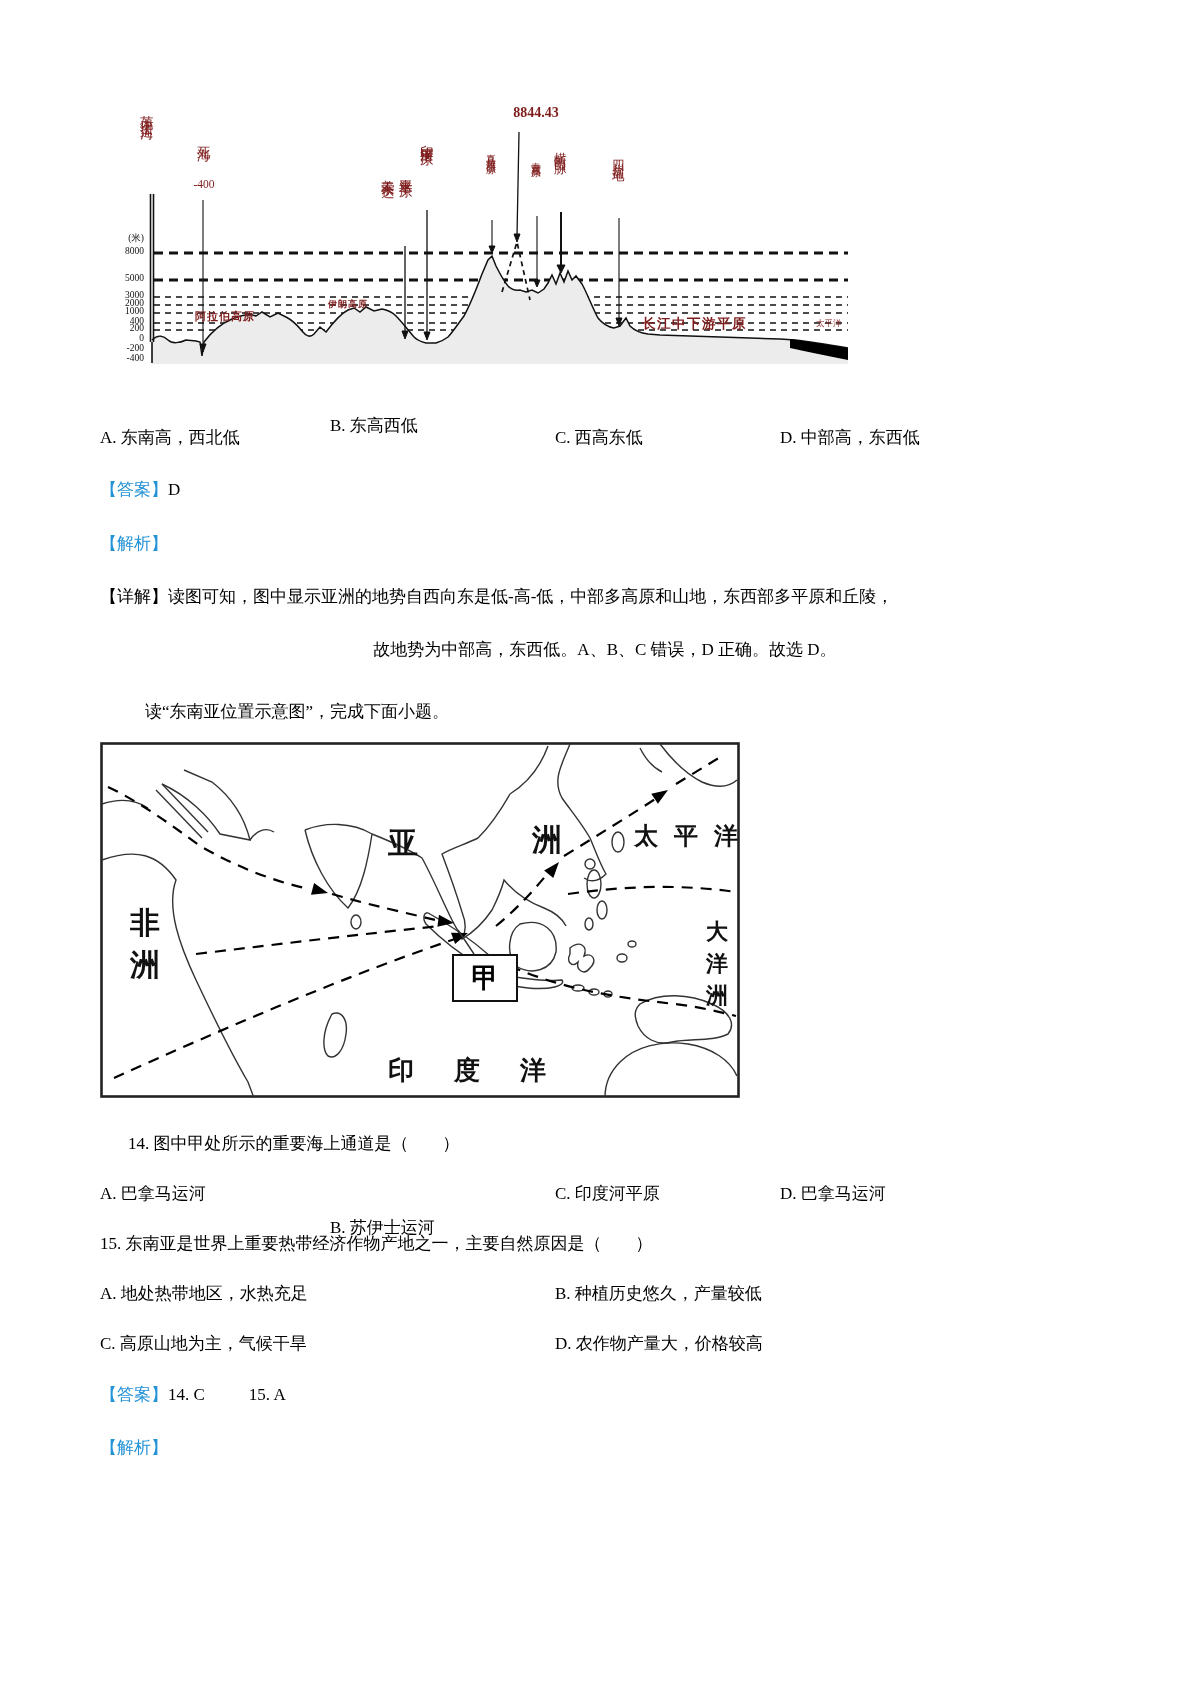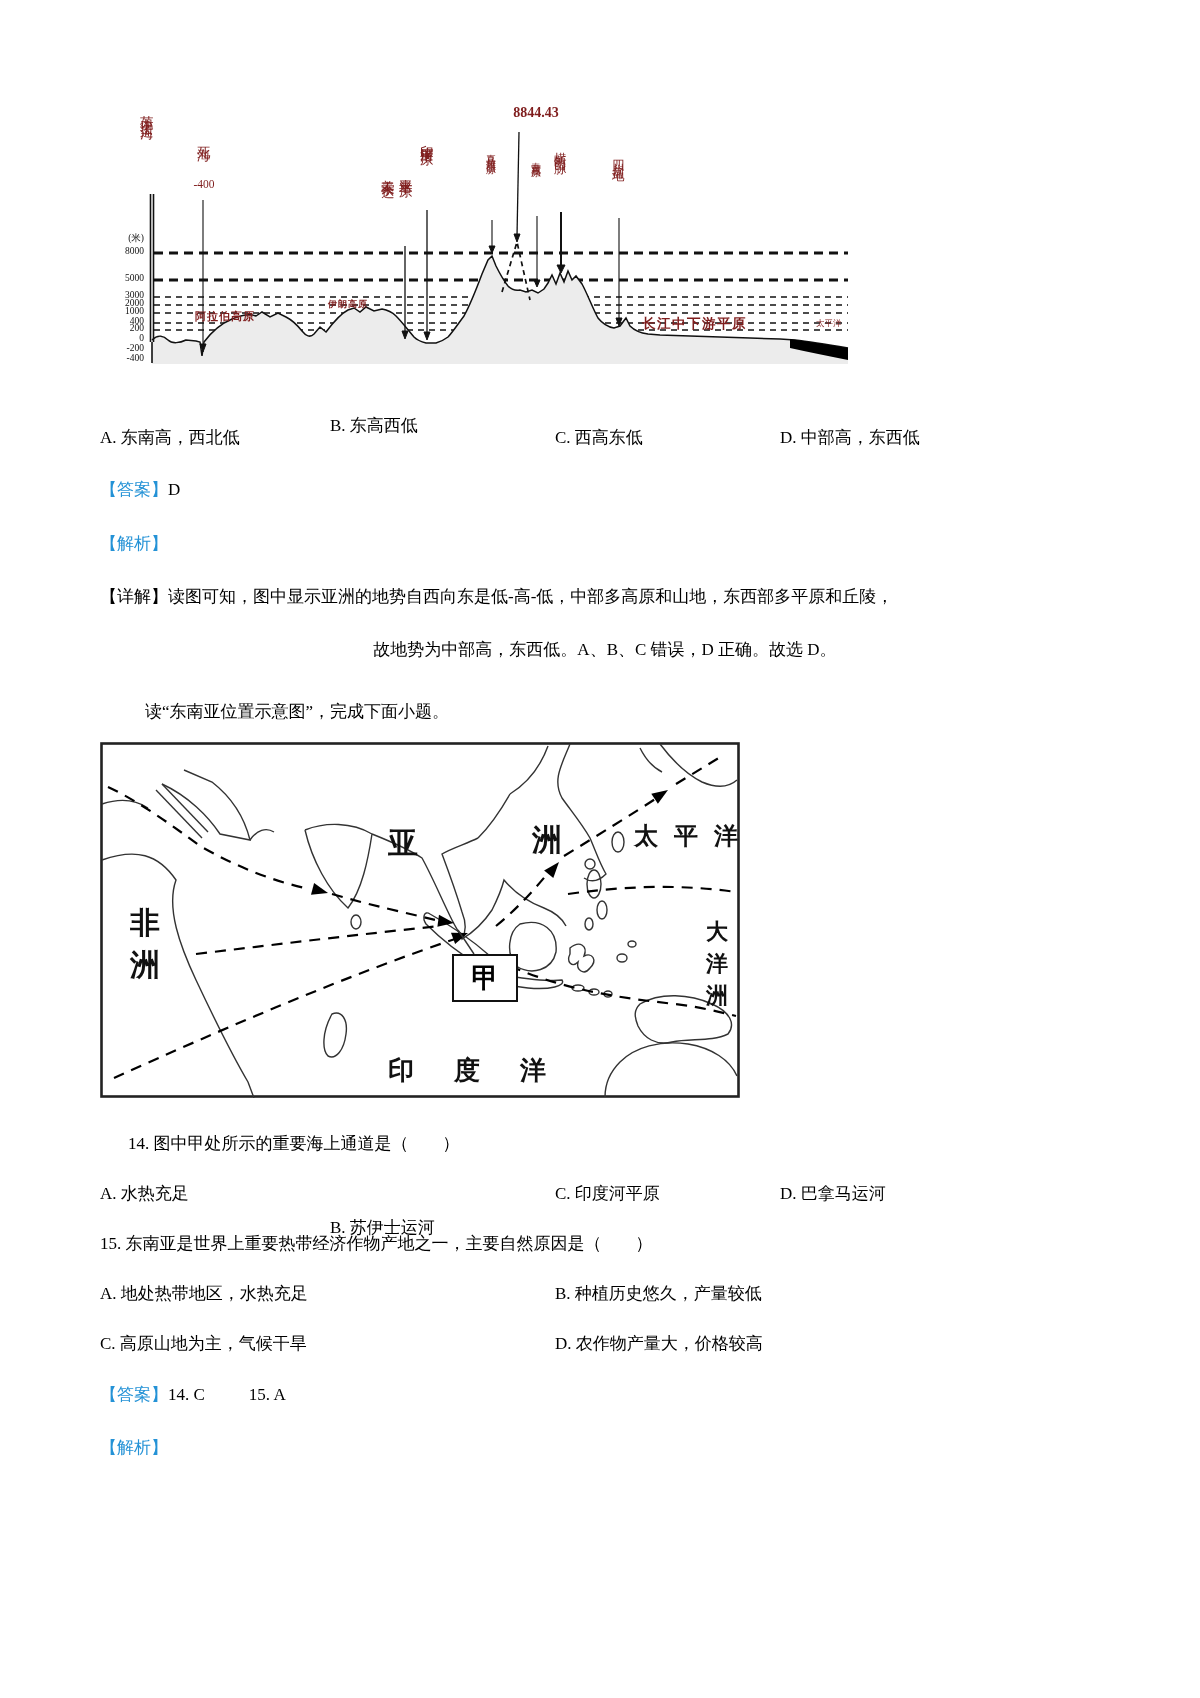--- a/index.html
+++ b/index.html
@@ -198,21 +198,21 @@
   <div class="mlabel vert" style="left:30px;top:140px;font-size:30px;letter-spacing:42px;">非洲</div>
   <div class="mlabel" style="left:534px;top:82px;font-size:24px;letter-spacing:16px;">太平洋</div>
   <div class="mlabel vert" style="left:606px;top:160px;font-size:22px;letter-spacing:32px;">大洋洲</div>
   <div class="mlabel" style="left:288px;top:316px;font-size:26px;letter-spacing:40px;">印度洋</div>
   <div id="jia-box">
       <span>甲</span>
     </div>
 </div>
 
 <div class="abs txt" style="left:100px;top:1130px;margin-left:28px;">14. 图中甲处所示的重要海上通道是（　　）</div>
-<div class="abs txt col0" style="top:1180px;">A. 水热充足</div>
+<div class="abs txt col0" style="top:1180px;">A. 巴拿马运河</div>
 <div class="abs txt col1" style="top:1214px;">B. 苏伊士运河</div>
 <div class="abs txt col2" style="top:1180px;">C. 印度河平原</div>
 <div class="abs txt col3" style="top:1180px;">D. 巴拿马运河</div>
 
 <div class="abs txt" style="left:100px;top:1230px;">15. 东南亚是世界上重要热带经济作物产地之一，主要自然原因是（　　）</div>
 <div class="abs txt col0" style="top:1280px;">A. 地处热带地区，水热充足</div>
 <div class="abs txt col2" style="top:1280px;">B. 种植历史悠久，产量较低</div>
 <div class="abs txt col0" style="top:1330px;">C. 高原山地为主，气候干旱</div>
 <div class="abs txt col2" style="top:1330px;">D. 农作物产量大，价格较高</div>
 

